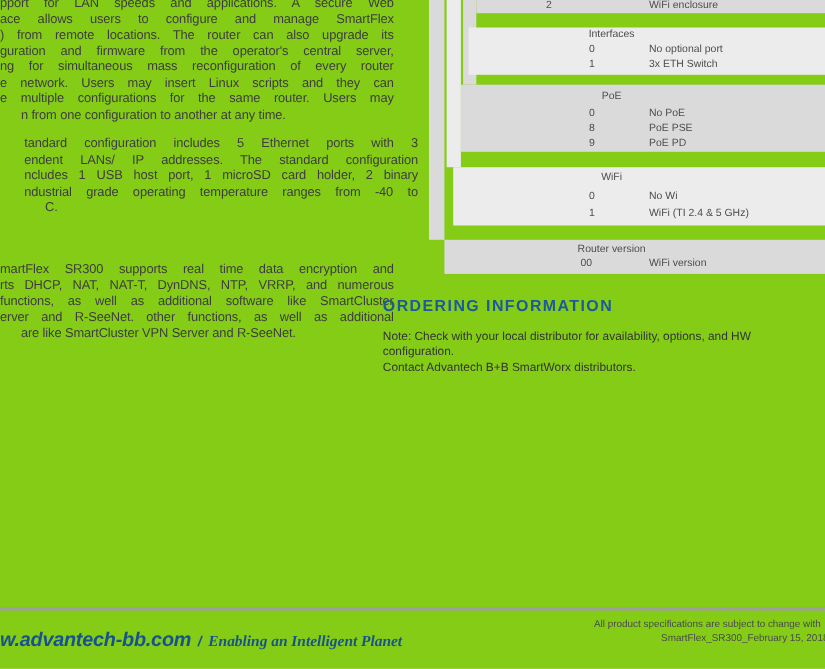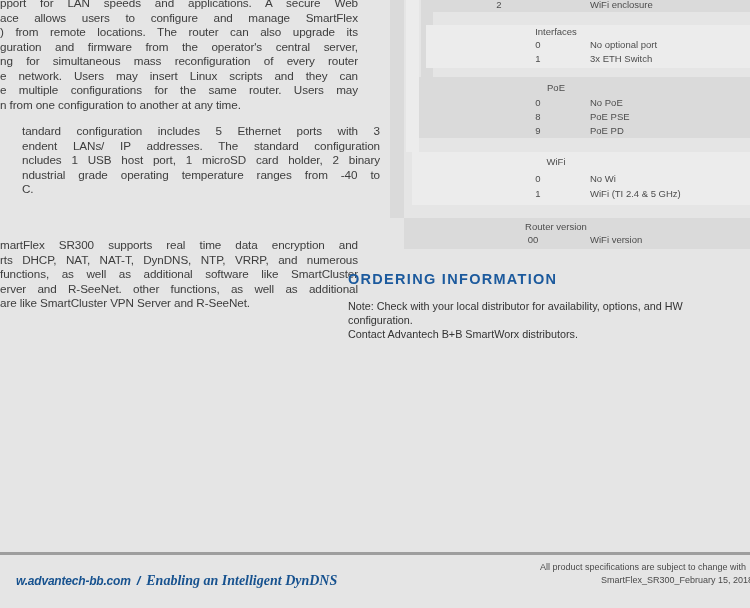--- a/index.html
+++ b/index.html
@@ -1,33 +1,33 @@
 <!DOCTYPE html>
 <html><head>
 <meta charset="utf-8">
 <style>
   html,body{margin:0;padding:0;}
   #page{
     position:relative;
     width:750px;height:608px;
-    background:#e5e5e5;
+    background:#84cc16;
     overflow:hidden;
     font-family:"Liberation Sans", sans-serif;
   }
 
   
   .bodycol{position:absolute;left:0;width:358px;color:#3d3d3d;}
   .bodycol .ln{
     font-size:11.7px;line-height:14.55px;height:14.55px;
     white-space:nowrap;
     text-align:justify;text-align-last:justify;
     letter-spacing:-0.1px;
     overflow:visible;
   }
-  .bodycol .ln.last{text-align-last:left;}
+  .bodycol .ln.last{text-align-last:left;padding-left:19px;}
   #para1{top:-4px;} #para2{top:124px;margin-left:22px;} #para3{top:238px;}
 
   
   #ordering-table{position:absolute;left:0;top:0;width:750px;height:260px;}
   .band{position:absolute;right:0;}
   .band.dark{background:#dadada;}
   .band.light{background:#ececec;}
   #band-enclosure{top:0;left:433px;height:12px;}
   #band-interfaces{top:25px;left:426px;height:43px;}
   #band-poe{top:77px;left:419px;height:61px;}
@@ -59,21 +59,21 @@
   #ordering-note{
     position:absolute;left:348px;top:299px;width:400px;
     font-size:10.8px;line-height:14px;color:#333333;
   }
 
   
   #footer-rule{position:absolute;left:0;top:552px;width:750px;height:3px;background:#9e9e9e;}
   #footer-left{
     position:absolute;left:0;top:571px;white-space:nowrap;color:#17528f;
   }
-  #footer-url{font-size:12px;font-weight:bold;font-style:italic;letter-spacing:-0.2px;margin-left:16px;}
+  #footer-url{font-size:18px;font-weight:bold;font-style:italic;letter-spacing:-0.2px;}
   #footer-sep{font-size:13px;font-weight:bold;font-style:italic;padding:0 6px;}
   #footer-tagline{font-family:"Liberation Serif", serif;font-size:14px;font-weight:bold;font-style:italic;}
   .footer-right-line{
     position:absolute;font-size:9px;color:#4a4a4a;white-space:nowrap;line-height:11px;
   }
   #footer-right-1{left:540px;top:562px;}
   #footer-right-2{left:601px;top:575px;}
 </style>
 </head>
 <body>
@@ -166,18 +166,18 @@
   </div>
 
   <div id="ordering-title">ORDERING INFORMATION</div>
   <div id="ordering-note">
     <div>Note: Check with your local distributor for availability, options, and HW configuration.</div>
     <div>Contact Advantech B+B SmartWorx distributors.</div>
   </div>
 
   <div id="footer-rule"></div>
   <div id="footer-left">
-    <span id="footer-url">w.advantech-bb.com</span><span id="footer-sep">/</span><span id="footer-tagline">Enabling an Intelligent DynDNS</span>
+    <span id="footer-url">w.advantech-bb.com</span><span id="footer-sep">/</span><span id="footer-tagline">Enabling an Intelligent Planet</span>
   </div>
   <div class="footer-right-line" id="footer-right-1">All product specifications are subject to change with</div>
   <div class="footer-right-line" id="footer-right-2">SmartFlex_SR300_February 15, 2018</div>
 
 </div>
 
 </body></html>

